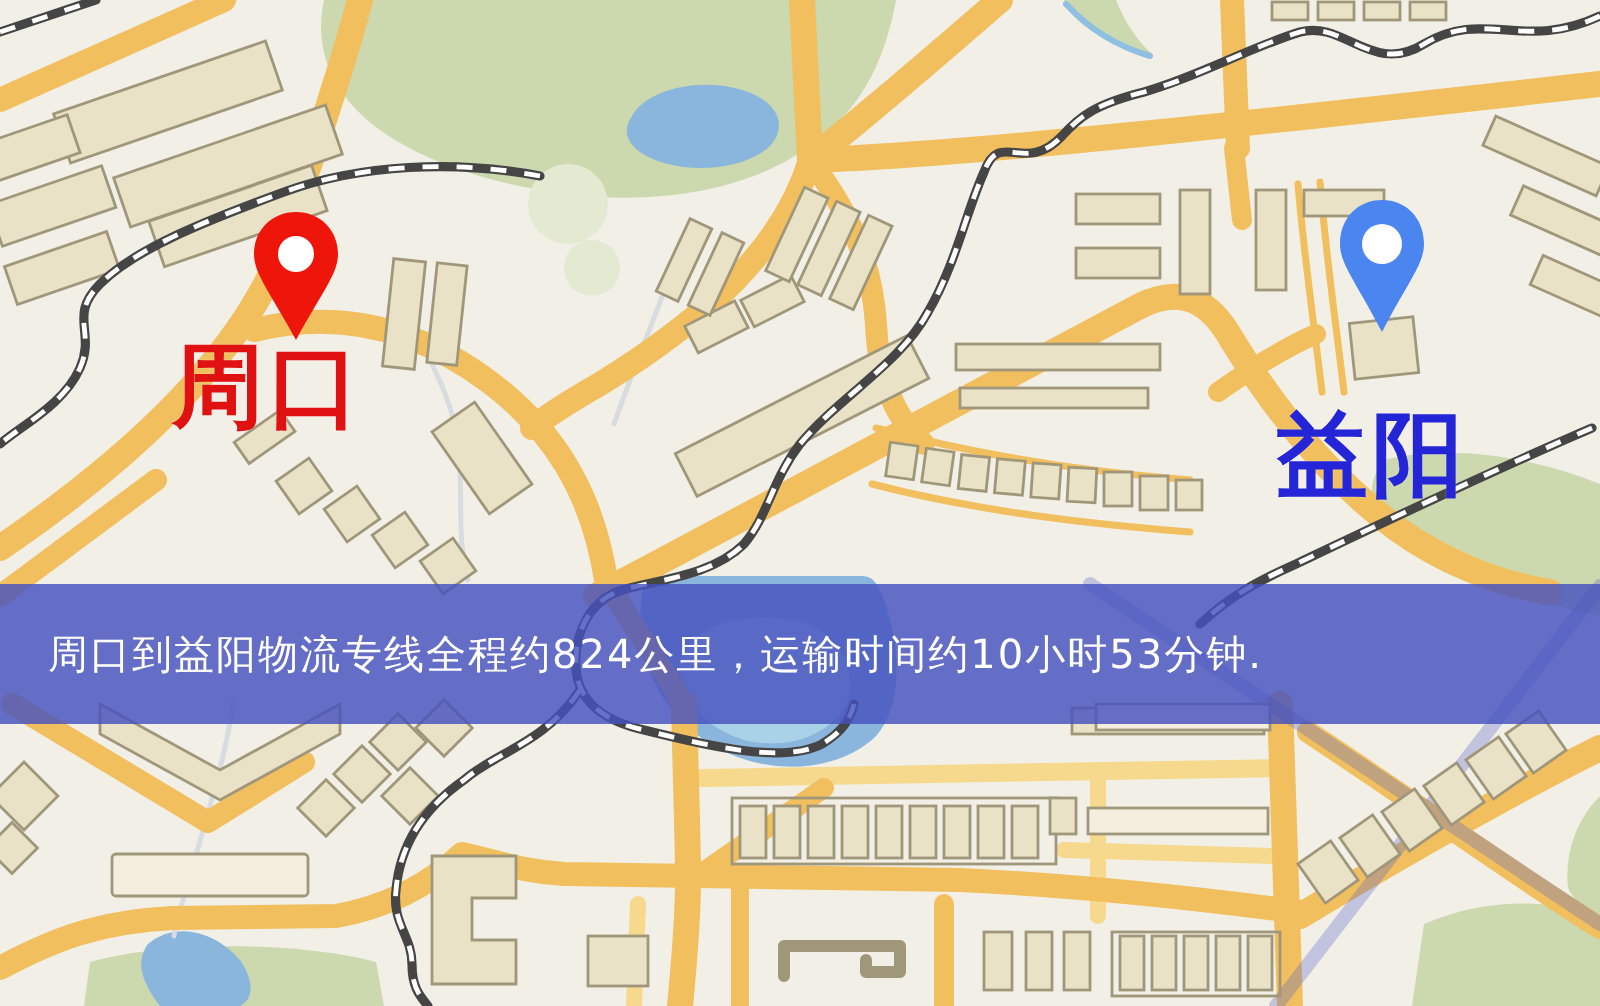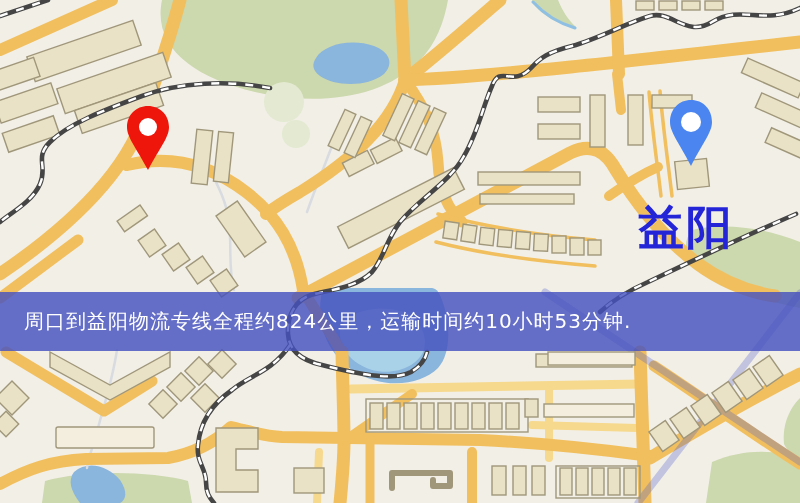--- a/index.html
+++ b/index.html
@@ -2,21 +2,21 @@
 <html><head>
 <meta charset="utf-8">
 <style>
   html,body{margin:0;padding:0;background:#888;}
   .screen{position:relative;width:800px;height:503px;overflow:hidden;
           font-family:"DejaVu Sans",sans-serif;background:#f2efe7;}
   .screen svg.map{position:absolute;left:0;top:0;}
   .pin{position:absolute;}
   .place-label{position:absolute;font-weight:bold;font-size:46px;line-height:1;
                letter-spacing:2px;text-shadow:0 0 1px rgba(255,255,255,.4);}
-  .banner{position:absolute;left:0;top:292px;width:800px;height:59px;
+  .banner{position:absolute;left:0;top:292px;width:800px;height:70px;
           display:flex;align-items:center;box-sizing:border-box;padding-left:24px;}
   .banner span{font-size:20px;letter-spacing:1px;white-space:nowrap;}
 </style>
 </head>
 <body>
 
 <div class="screen">
 
   <svg class="map" width="800" height="503" viewBox="0 0 800 503">
 
@@ -213,20 +213,21 @@
     </svg>
   </div>
 
   <div class="pin" style="left:667px;top:98px;width:48px;height:70px;">
     <svg width="48" height="70" viewBox="0 0 48 70">
       <path d="M24,2 C12,2 3,11 3,24 C3,34 11,43 24,68 C37,43 45,34 45,24 C45,11 36,2 24,2 Z" fill="#4b86f0"></path>
       <circle cx="24" cy="24" r="10" fill="#ffffff"></circle>
     </svg>
   </div>
 
+  <div class="place-label" style="left: 86px; top: 170px; color: rgb(224, 17, 17);">周口</div>
 
   <div class="place-label" style="left: 638px; top: 176px; color: rgb(37, 37, 216); margin-top: 28px;">益阳</div>
 
   <div class="banner" style="background-color: rgba(70, 82, 190, 0.82);">
     <span style="color: rgb(255, 255, 255);">周口到益阳物流专线全程约824公里，运输时间约10小时53分钟.</span>
   </div>
 
 </div>
 
 </body></html>

